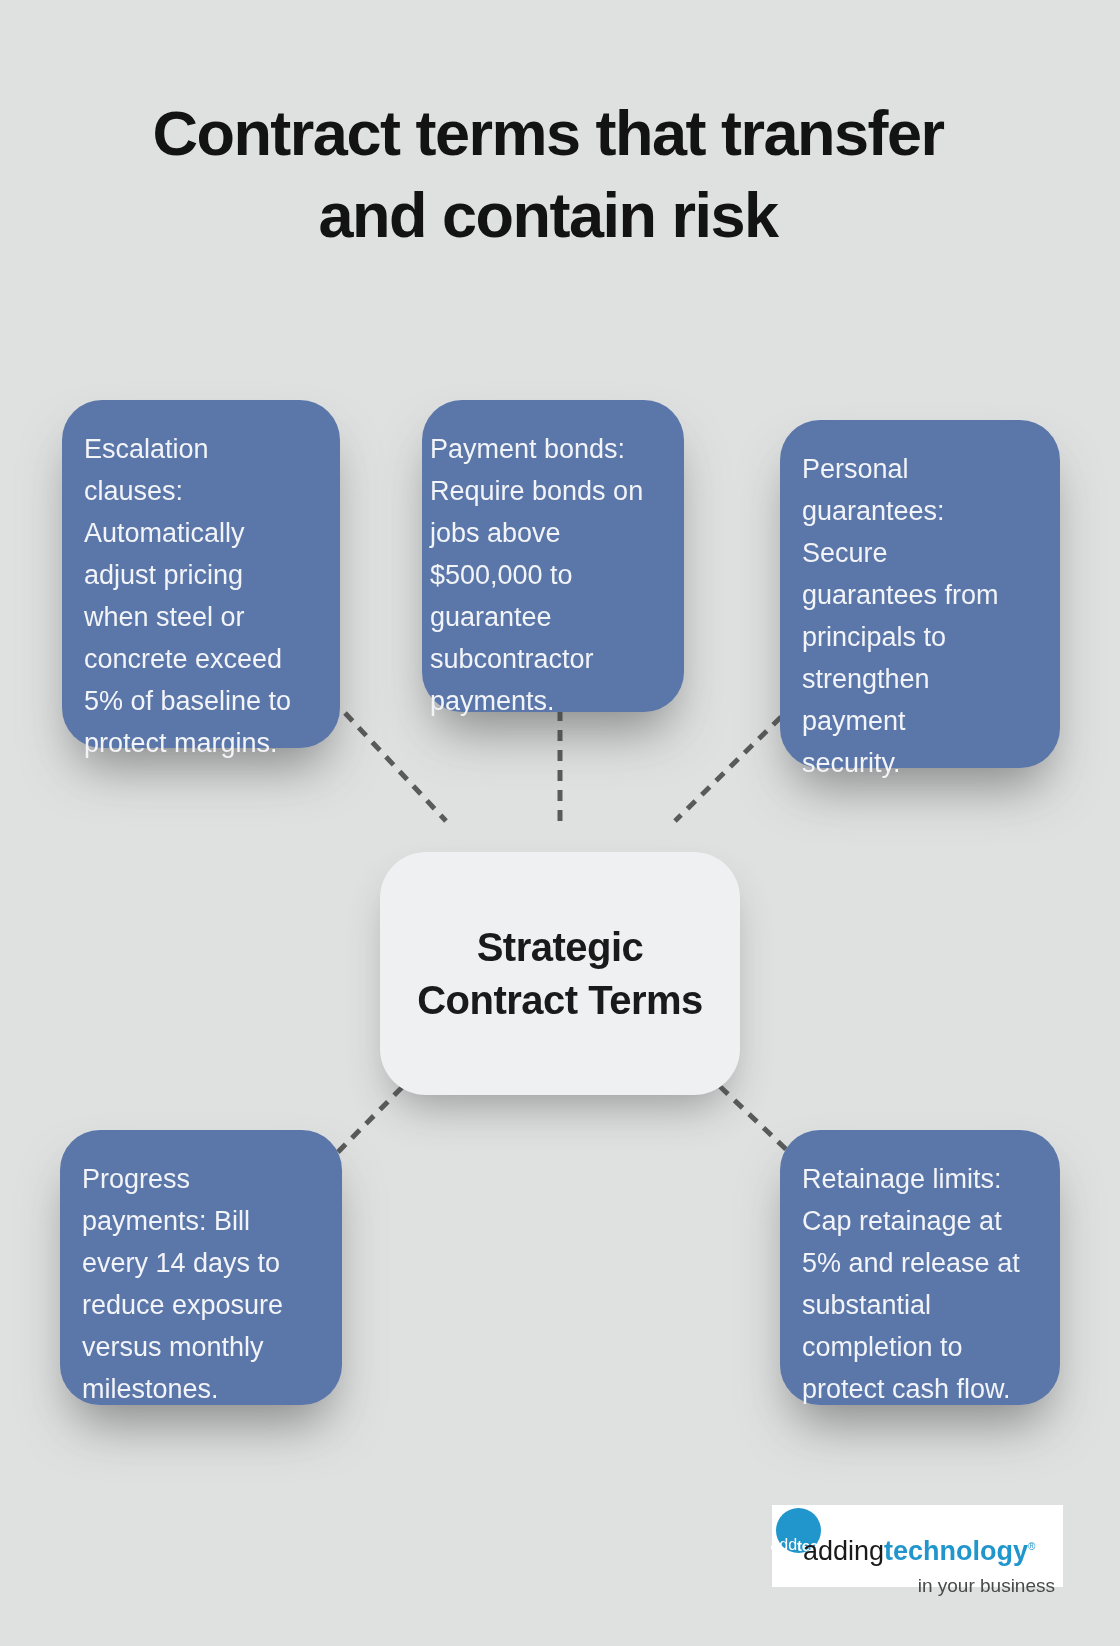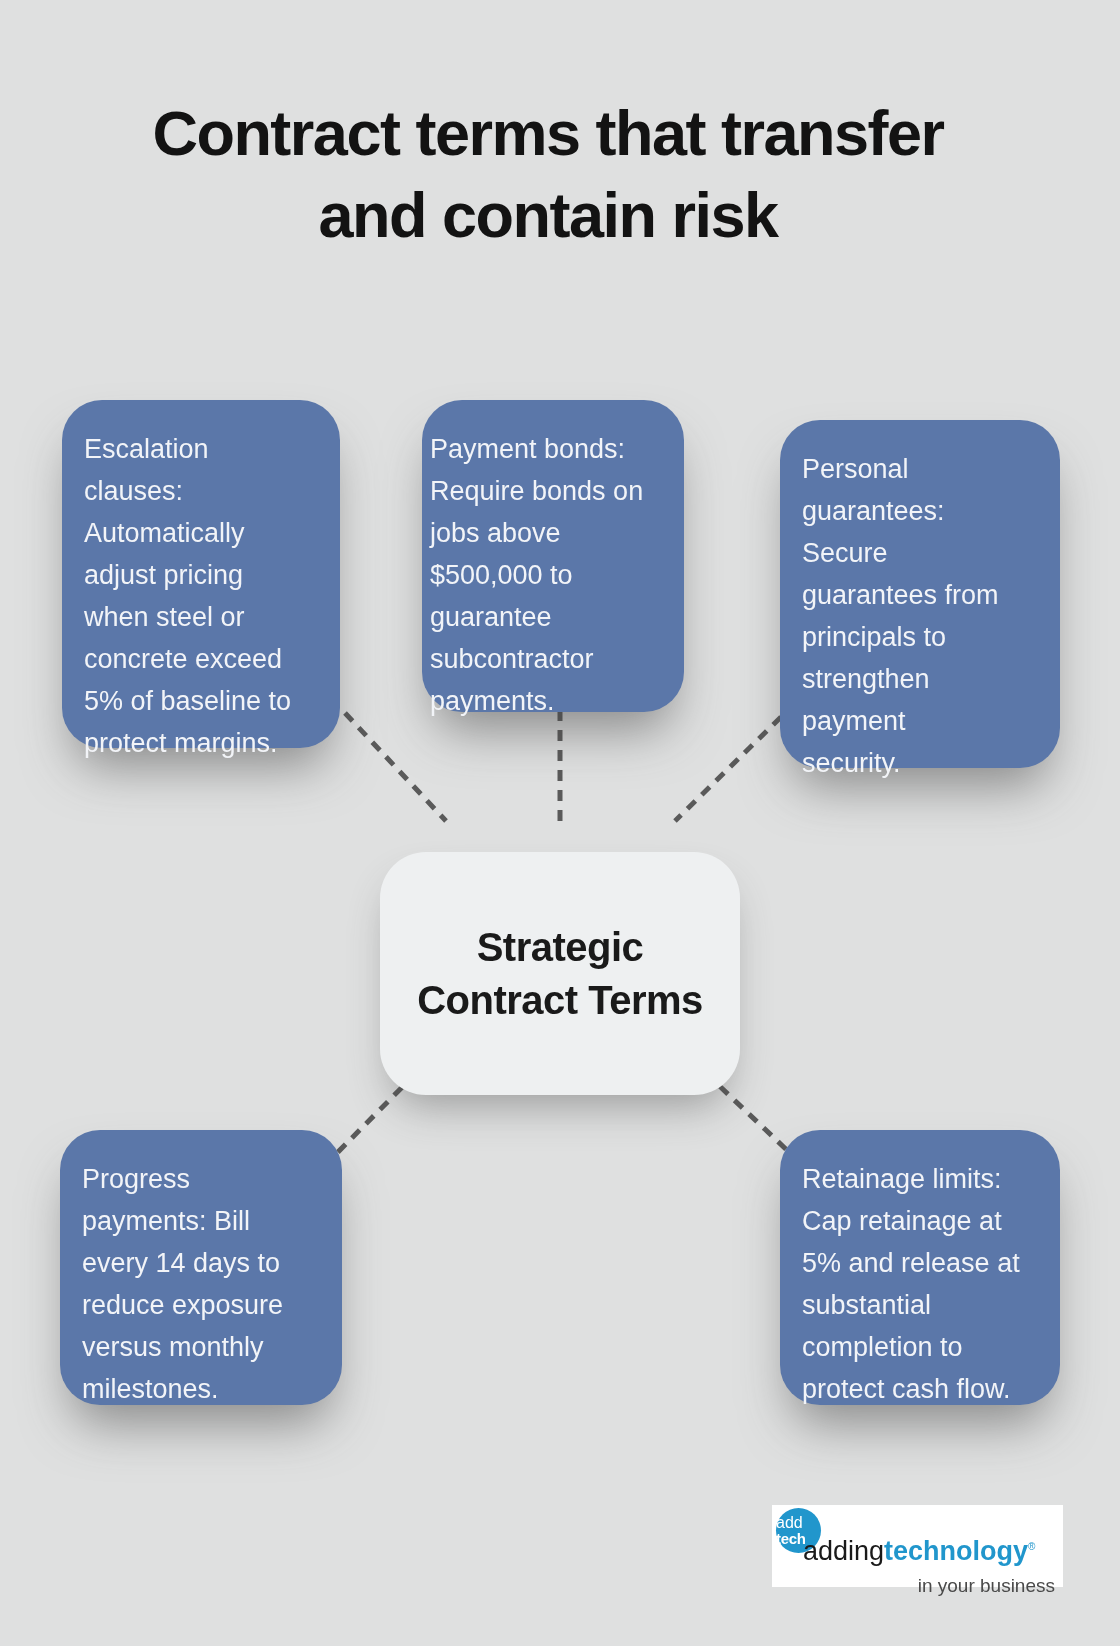--- a/index.html
+++ b/index.html
@@ -34,21 +34,21 @@
     box-shadow:0 22px 42px -12px rgba(70,70,70,0.45);
     margin-top:34px;
   }
   .logo{
     position:absolute;left:772px;top:1505px;width:291px;height:82px;
     background:#ffffff;
   }
   .logo-circle{
     position:absolute;left:4px;top:3px;width:45px;height:45px;border-radius:50%;
     background:#2196cc;color:#ffffff;
-    display:flex;flex-direction:column;align-items:flex-start;justify-content:center;
+    display:flex;flex-direction:row;align-items:flex-end;justify-content:center;
     line-height:1.0;
   }
   .logo-circle .l1{font-size:16px;}
   .logo-circle .l2{font-size:15px;font-weight:700;letter-spacing:-0.3px;}
   .logo-word{
     position:absolute;left:31px;top:33px;font-size:27px;color:#1a1a1a;
     white-space:nowrap;line-height:1;
   }
   .logo-word .blue{color:#2196cc;font-weight:700;}
   .logo-word sup{font-size:10px;color:#2196cc;}

